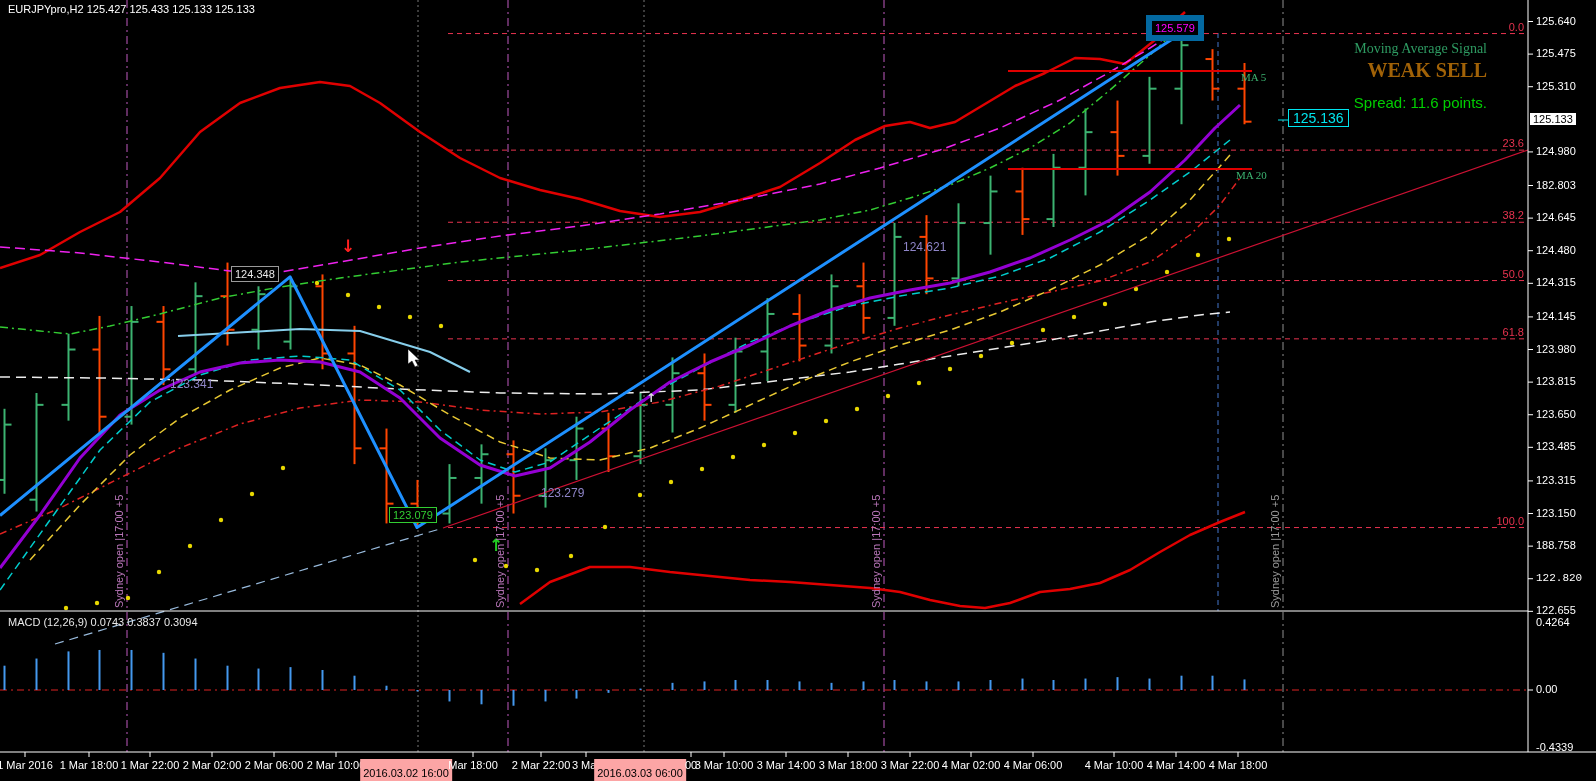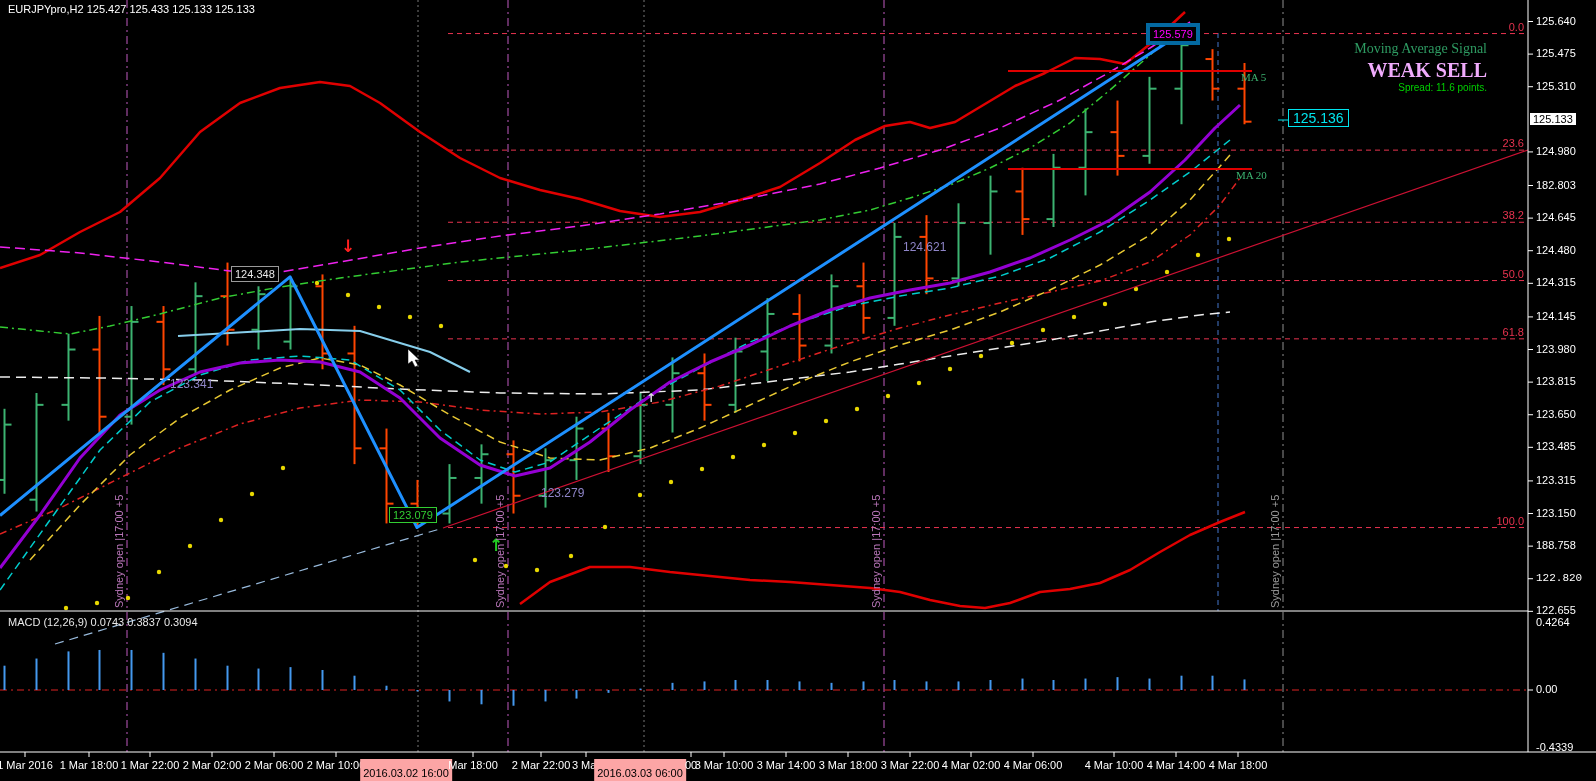--- a/index.html
+++ b/index.html
@@ -3,26 +3,26 @@
 <meta charset="utf-8">
 <style>
   html,body{margin:0;padding:0;background:#000;width:1596px;height:781px;overflow:hidden;
     font-family:"Liberation Sans",sans-serif;}
   #stage{position:relative;width:1596px;height:781px;background:#000;}
   #cv{position:absolute;left:0;top:0;}
   .ov{position:absolute;white-space:nowrap;}
   .win-title{left:8px;top:3px;font-size:11px;color:#ffffff;}
   .sig{right:109px;text-align:right;}
   .sig-title{top:41px;font-family:"Liberation Serif",serif;font-size:14px;color:#2E9B62;}
-  .sig-signal{top:59px;font-family:"Liberation Serif",serif;font-size:20px;font-weight:bold;color:#f0abfc;}
-  .sig-spread{top:82px;font-size:10px;color:#00CF00;}
+  .sig-signal{top:59px;font-family:"Liberation Serif",serif;font-size:20px;font-weight:bold;color:#a16207;}
+  .sig-spread{top:94px;font-size:15px;color:#00CF00;}
   .boxlbl{font-size:11px;padding:1px 3px;background:#000;}
   .lbl-peak1{left:231px;top:266px;border:1px solid #9a9a9a;color:#e8e8e8;}
   .lbl-low1{left:389px;top:507px;border:1px solid #32CD32;color:#32CD32;}
-  .lbl-top{left:1146px;top:23px;border:4px solid #0369a1;color:#FF00FF;}
+  .lbl-top{left:1146px;top:15px;border:6px solid #0369a1;color:#FF00FF;}
   .plain{font-size:12px;color:#8f85c8;}
   .lbl-123341{left:170px;top:377px;}
   .lbl-123279{left:541px;top:486px;}
   .lbl-124621{left:903px;top:240px;}
   .curbox{left:1288px;top:109px;border:1px solid #00E5EE;color:#00E5EE;font-size:14px;padding:0 4px;background:#000;}
   .axis-cur{left:1530px;top:113px;background:#ffffff;color:#000;font-size:11px;padding:0 3px;}
   .ma5{left:1241px;top:71px;}  .ma20{left:1236px;top:169px;}
   .malbl{font-family:"Liberation Serif",serif;font-size:11px;color:#3CB371;}
   .macd-lbl{left:8px;top:616px;font-size:11px;color:#e8e8e8;}
   .axis-txt{color:#fff;font-size:11px;}

